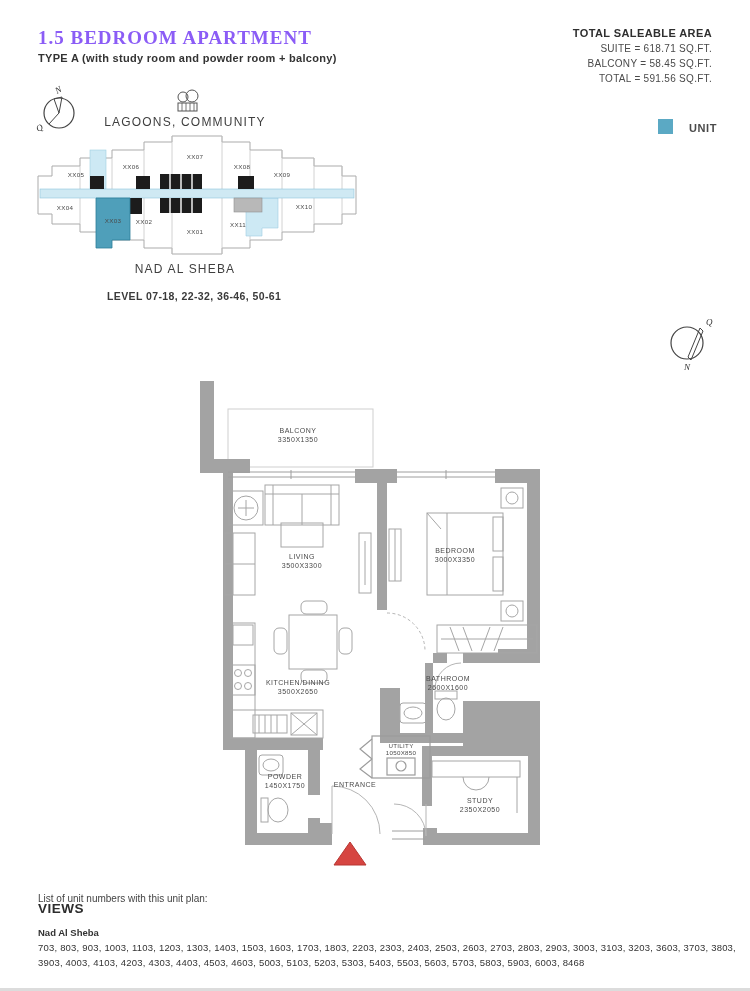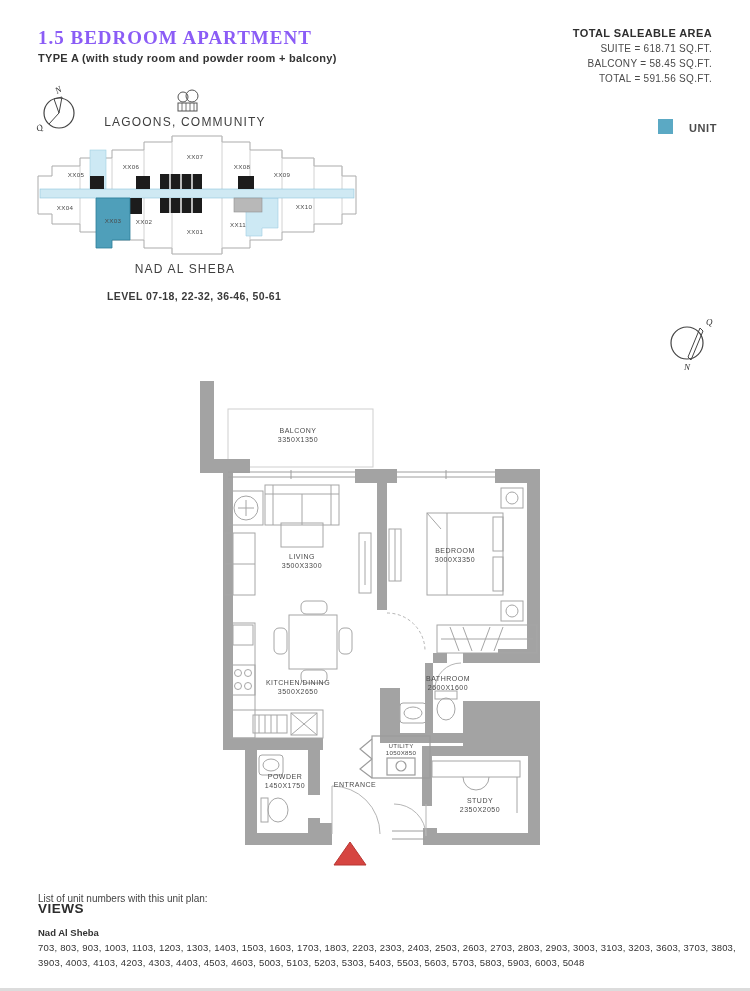--- a/index.html
+++ b/index.html
@@ -303,16 +303,16 @@
       <text class="fp-label" x="285" y="430">STUDY</text>
       <text class="fp-label" x="285" y="439">2350X2050</text>
     </g>
 
     <polygon points="139,492 171,492 155,469" fill="#d64541" stroke="#b83732" stroke-width="1"></polygon>
   </svg>
 
   <div class="abs footer-intro" style="left:38px;top:883px;margin-top:10px;">List of unit numbers with this unit plan:</div>
   <div class="abs views-head" style="left:38px;top:901px;">VIEWS</div>
   <div class="abs views-loc" style="left:38px;top:927px;">Nad Al Sheba</div>
-  <div class="abs unit-numbers" style="left:38px;top:940px;">703, 803, 903, 1003, 1103, 1203, 1303, 1403, 1503, 1603, 1703, 1803, 2203, 2303, 2403, 2503, 2603, 2703, 2803, 2903, 3003, 3103, 3203, 3603, 3703, 3803, 3903, 4003, 4103, 4203, 4303, 4403, 4503, 4603, 5003, 5103, 5203, 5303, 5403, 5503, 5603, 5703, 5803, 5903, 6003, 5048</div>
+  <div class="abs unit-numbers" style="left:38px;top:940px;">703, 803, 903, 1003, 1103, 1203, 1303, 1403, 1503, 1603, 1703, 1803, 2203, 2303, 2403, 2503, 2603, 2703, 2803, 2903, 3003, 3103, 3203, 3603, 3703, 3803, 3903, 4003, 4103, 4203, 4303, 4403, 4503, 4603, 5003, 5103, 5203, 5303, 5403, 5503, 5603, 5703, 5803, 5903, 6003, 8468</div>
 
   <div class="bottom-strip"></div>
 </div>
 
 </body></html>

